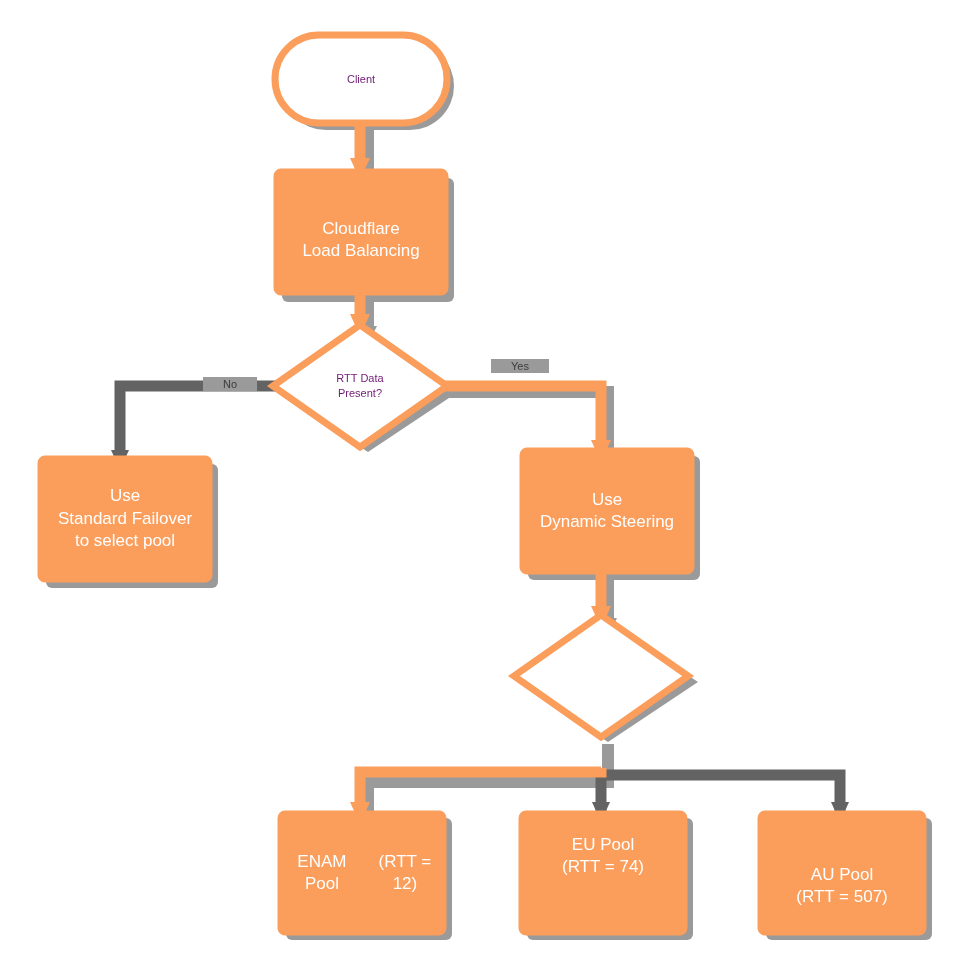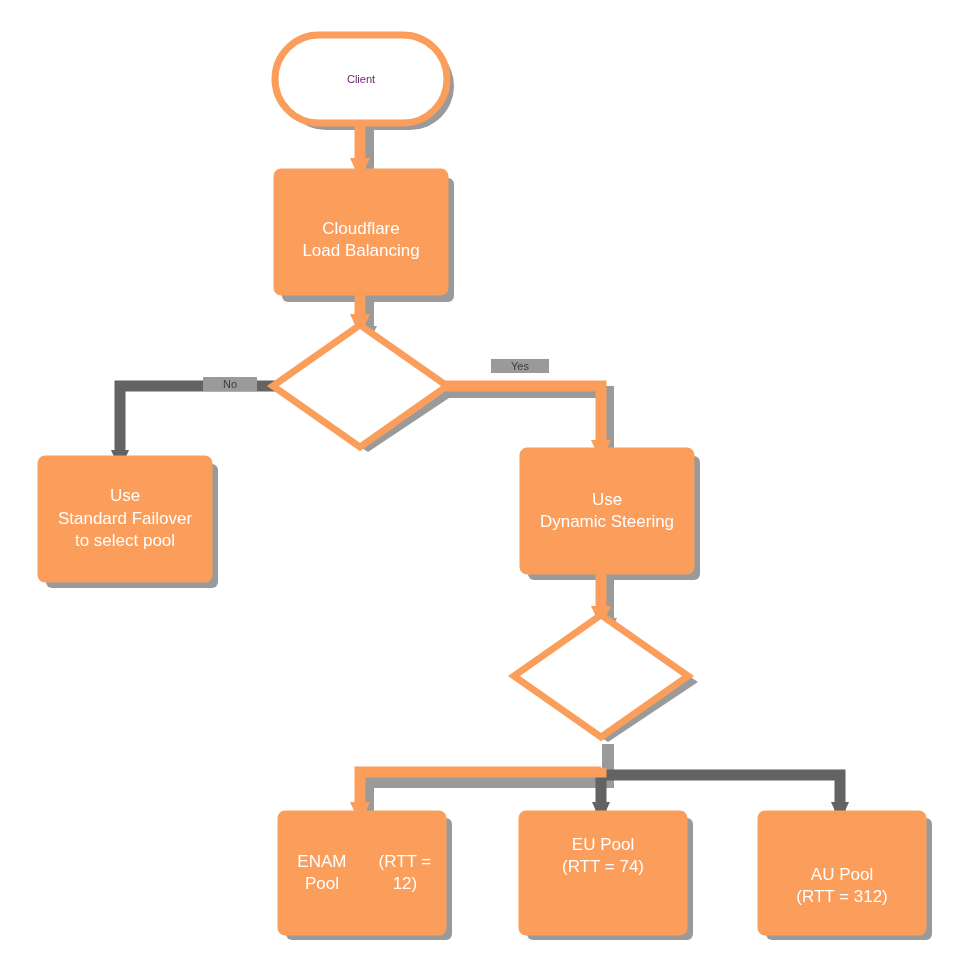--- a/index.html
+++ b/index.html
@@ -133,20 +133,22 @@
     <rect x="520" y="812" width="166" height="122" rx="6" fill="#fb9d5b" stroke="#fb9d5b" stroke-width="3"></rect>
 
     <rect x="759" y="812" width="166" height="122" rx="6" fill="#fb9d5b" stroke="#fb9d5b" stroke-width="3"></rect>
   </svg>
 
   <div class="node-label lbl-dark" style="left:275px; top:35px; width:172px; height:88px;">Client</div>
 
   <div class="node-label lbl-light" style="left:275px; top:170px; width:172px; height:140px;">Cloudflare
 Load Balancing</div>
 
+  <div class="node-label lbl-dark" style="left:278px; top:325px; width:164px; height:122px;">RTT Data
+Present?</div>
 
   <div class="node-label lbl-light" style="left:39px; top:457px; width:172px; height:124px;">Use
 Standard Failover
 to select pool</div>
 
   <div class="node-label lbl-light" style="left:521px; top:449px; width:172px; height:124px;">Use
 Dynamic Steering</div>
 
 
   <div class="node-label lbl-light" style="left:279px; top:812px; width:166px; height:122px; ">
@@ -154,20 +156,20 @@
     <span><b>(RTT = 12)</b></span>
   </div>
 
   <div class="node-label lbl-light" style="left:520px; top:795px; width:166px; height:122px; flex-direction:column;">
     <span>EU Pool</span>
     <span>(RTT = 74)</span>
   </div>
 
   <div class="node-label lbl-light" style="left:759px; top:812px; width:166px; height:148px; flex-direction:column;">
     <span>AU Pool</span>
-    <span>(RTT = 312)</span>
+    <span>(RTT = 507)</span>
   </div>
 
   <div class="edge-label" style="left:203px; top:377px;">No</div>
 
   <div class="edge-label" style="left:491px; top:359px;">Yes</div>
 
 </div>
 
 </body></html>

